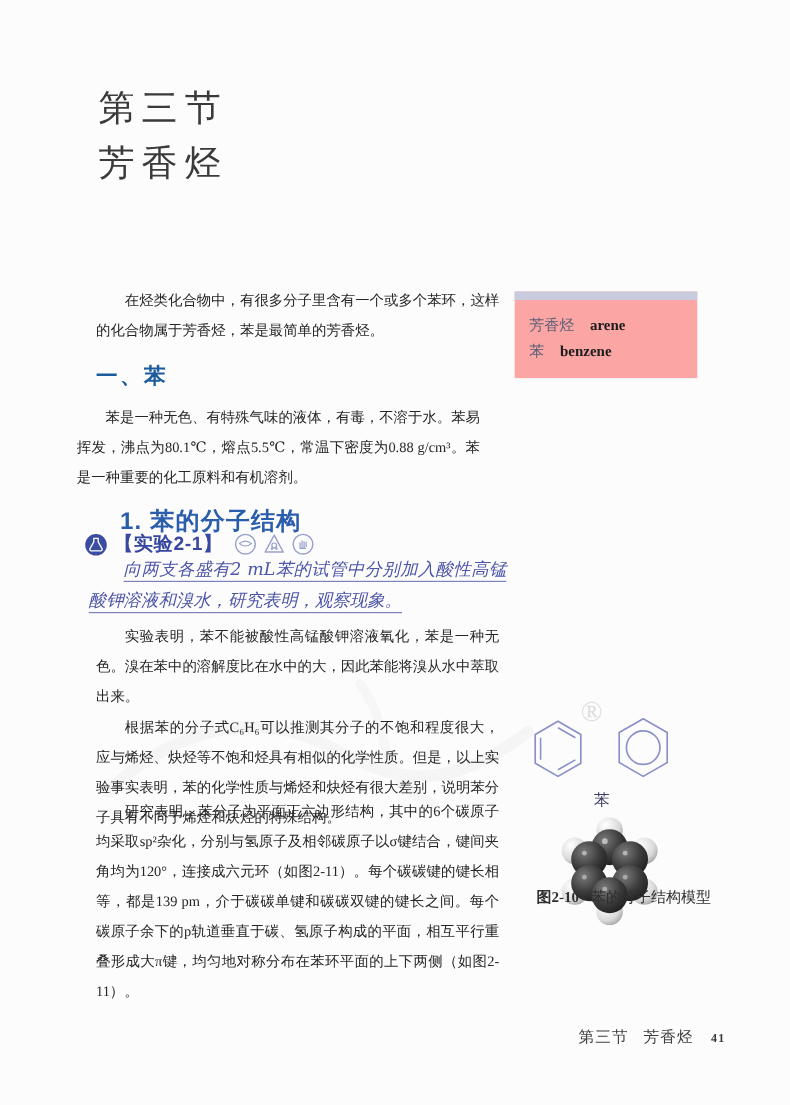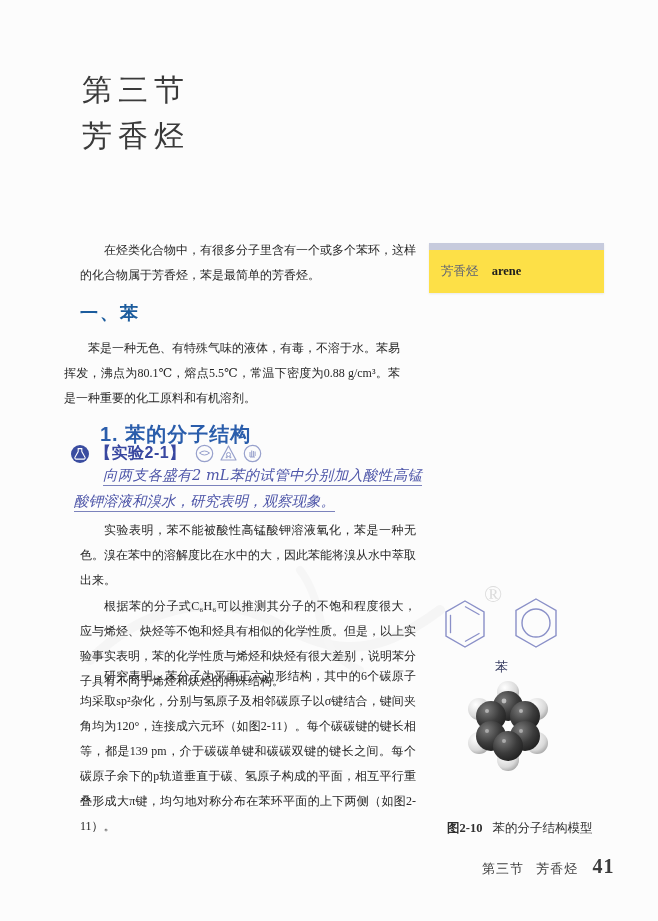--- a/index.html
+++ b/index.html
@@ -20,21 +20,21 @@
   }
   .heading-blue{
     font-size:18px;font-weight:bold;color:#1c5c9d;
     letter-spacing:2px;font-family:"Liberation Sans","DejaVu Sans",sans-serif;
   }
   .subheading-blue{
     font-size:20px;font-weight:bold;color:#2a5dab;
     letter-spacing:1px;font-family:"Liberation Sans","DejaVu Sans",sans-serif;
   }
   .vocab-box{
-    left:429px;top:243px;width:175px;background:#fde047;
+    left:429px;top:243px;width:152px;background:#fca5a5;
     box-shadow:0 1px 2px rgba(0,0,0,0.08);
   }
   .vocab-top{height:7px;background:#c7cbdd;}
   .vocab-body{padding:9px 12px 10px 12px;}
   .vocab-row{margin:2px 0;font-size:12.5px;line-height:19px;}
   .vocab-cn{color:#5a5f76;font-family:"DejaVu Serif",serif;margin-right:10px;}
   .vocab-en{color:#1d1d1d;font-weight:bold;font-family:"Liberation Serif",serif;}
   .exp-row{display:flex;align-items:center;gap:5px;justify-content:flex-end;}
   .exp-label{
     font-size:16px;font-weight:bold;color:#3847a0;
@@ -46,21 +46,21 @@
     font-family:"DejaVu Serif","Liberation Serif",serif;
     text-decoration:underline;text-underline-offset:5px;
     text-decoration-color:#7b82bc;
   }
   .fig-label-cn{font-size:13px;color:#3a3f63;font-family:"DejaVu Serif",serif;}
   .fig-caption{font-size:12.5px;color:#2f2f2f;}
   .fig-caption b{margin-right:10px;}
   .footer{
     font-size:13px;color:#3c3c3c;letter-spacing:1px;
   }
-  .footer .pg{font-weight:bold;margin-left:10px;font-size:20px;}
+  .footer .pg{font-weight:bold;margin-left:10px;font-size:10px;}
   .watermark{
     color:#dcdcdc;font-size:24px;font-family:"Liberation Serif",serif;
     user-select:none;pointer-events:none;
   }
   svg{display:block;}
 </style>
 </head>
 <body>
 
 <svg class="abs" style="left:60px;top:550px;opacity:0.5;" width="420" height="140" viewBox="0 0 420 140">
@@ -73,20 +73,24 @@
 <div class="abs page-title" style="left:82px;top:116px;">芳香烃</div>
 
 <div class="abs body-text" style="left:80px;top:238px;">在烃类化合物中，有很多分子里含有一个或多个苯环，这样的化合物属于芳香烃，苯是最简单的芳香烃。</div>
 
 <div class="abs vocab-box">
   <div class="vocab-top"></div>
   <div class="vocab-body">
     <div class="vocab-row">
       <span class="vocab-cn">芳香烃</span>
       <span class="vocab-en">arene</span>
+    </div>
+    <div class="vocab-row">
+      <span class="vocab-cn">苯</span>
+      <span class="vocab-en">benzene</span>
     </div>
   </div>
 </div>
 
 <div class="abs heading-blue" style="left:80px;top:301px;">一、苯</div>
 
 <div class="abs body-text" style="left:64px;top:336px;">苯是一种无色、有特殊气味的液体，有毒，不溶于水。苯易挥发，沸点为80.1℃，熔点5.5℃，常温下密度为0.88 g/cm³。苯是一种重要的化工原料和有机溶剂。</div>
 
 <div class="abs subheading-blue" style="left:100px;top:421px;">1. 苯的分子结构</div>
 
@@ -173,21 +177,21 @@
 
     <circle cx="38" cy="20" r="2.4" fill="#cfcfcf" opacity="0.8"></circle>
     <circle cx="21" cy="30" r="2" fill="#cfcfcf" opacity="0.7"></circle>
     <circle cx="55" cy="30" r="2" fill="#cfcfcf" opacity="0.7"></circle>
     <circle cx="21" cy="50" r="2" fill="#cfcfcf" opacity="0.6"></circle>
     <circle cx="55" cy="50" r="2" fill="#cfcfcf" opacity="0.6"></circle>
     <circle cx="38" cy="60" r="2" fill="#cfcfcf" opacity="0.6"></circle>
   </svg>
 </div>
 
-<div class="abs fig-caption" style="left:447px;top:820px;text-align:right;">
+<div class="abs fig-caption" style="left:447px;top:740px;text-align:right;">
   <b>图2-10</b><span>苯的分子结构模型</span>
 </div>
 
 <div class="abs footer" style="left:482px;top:855px;">
   <span>第三节</span>
   <span style="margin-left:8px;">芳香烃</span>
   <span class="pg">41</span>
 </div>
 
 </body></html>

